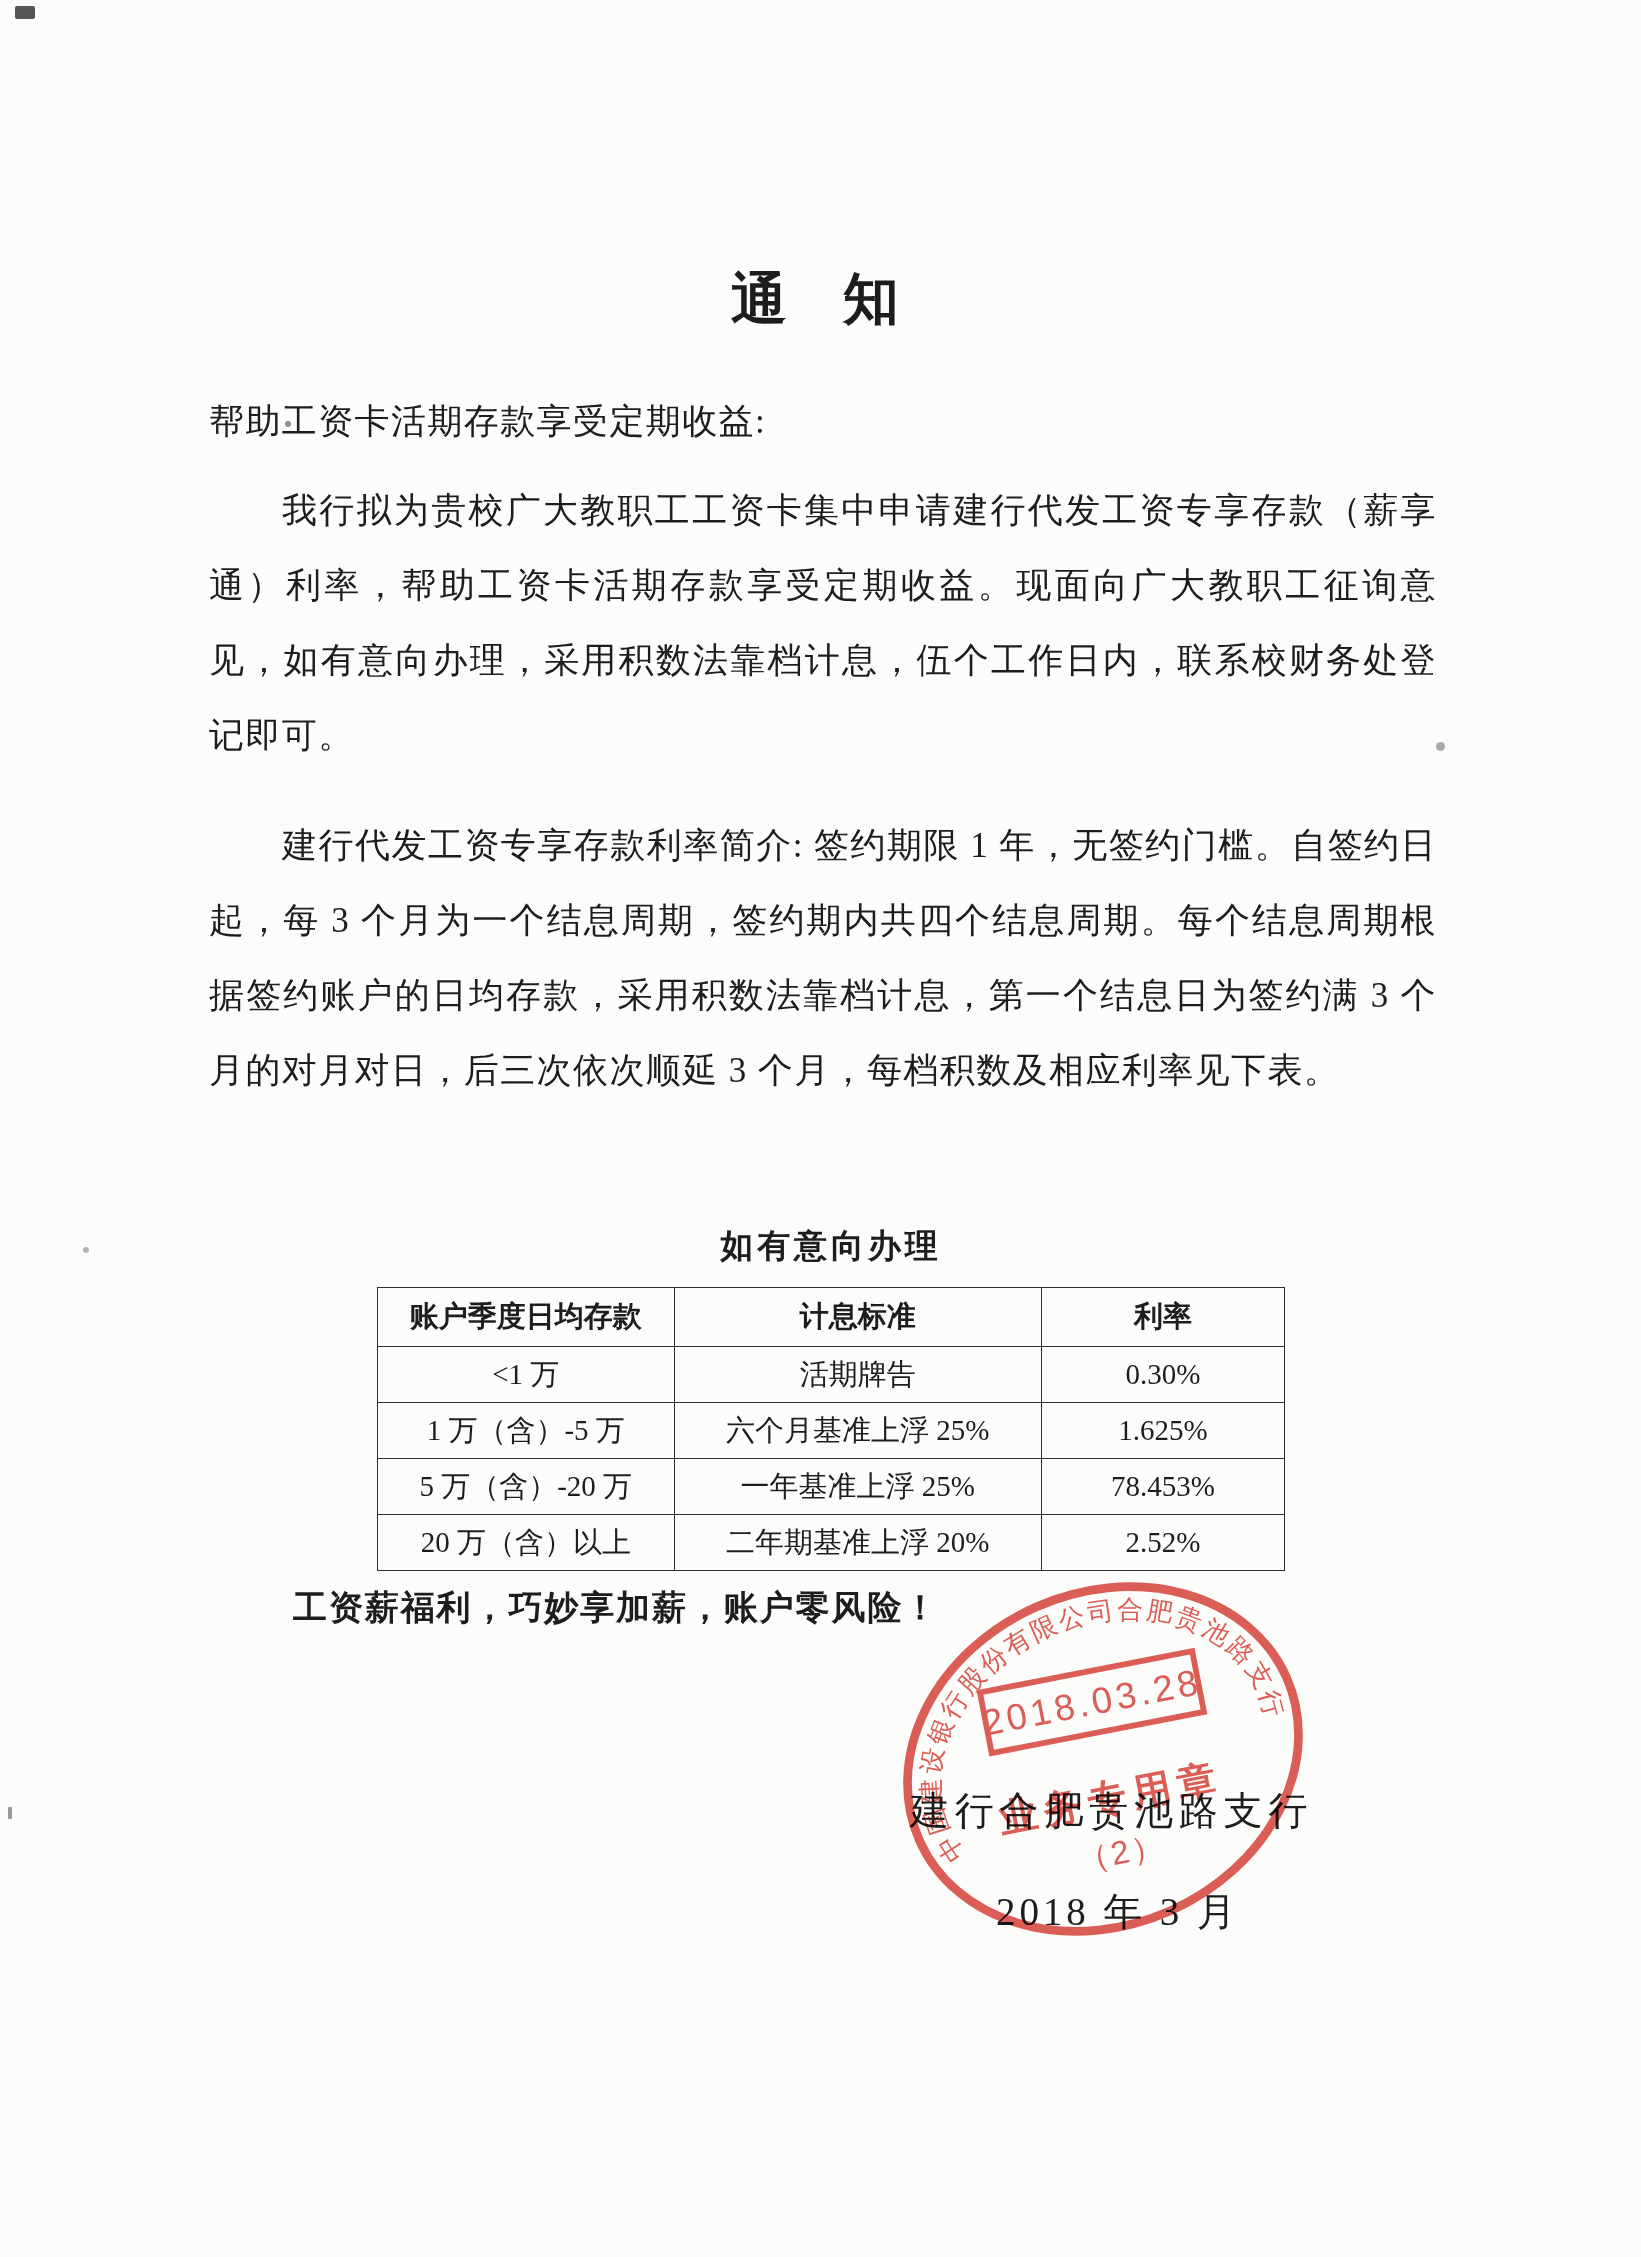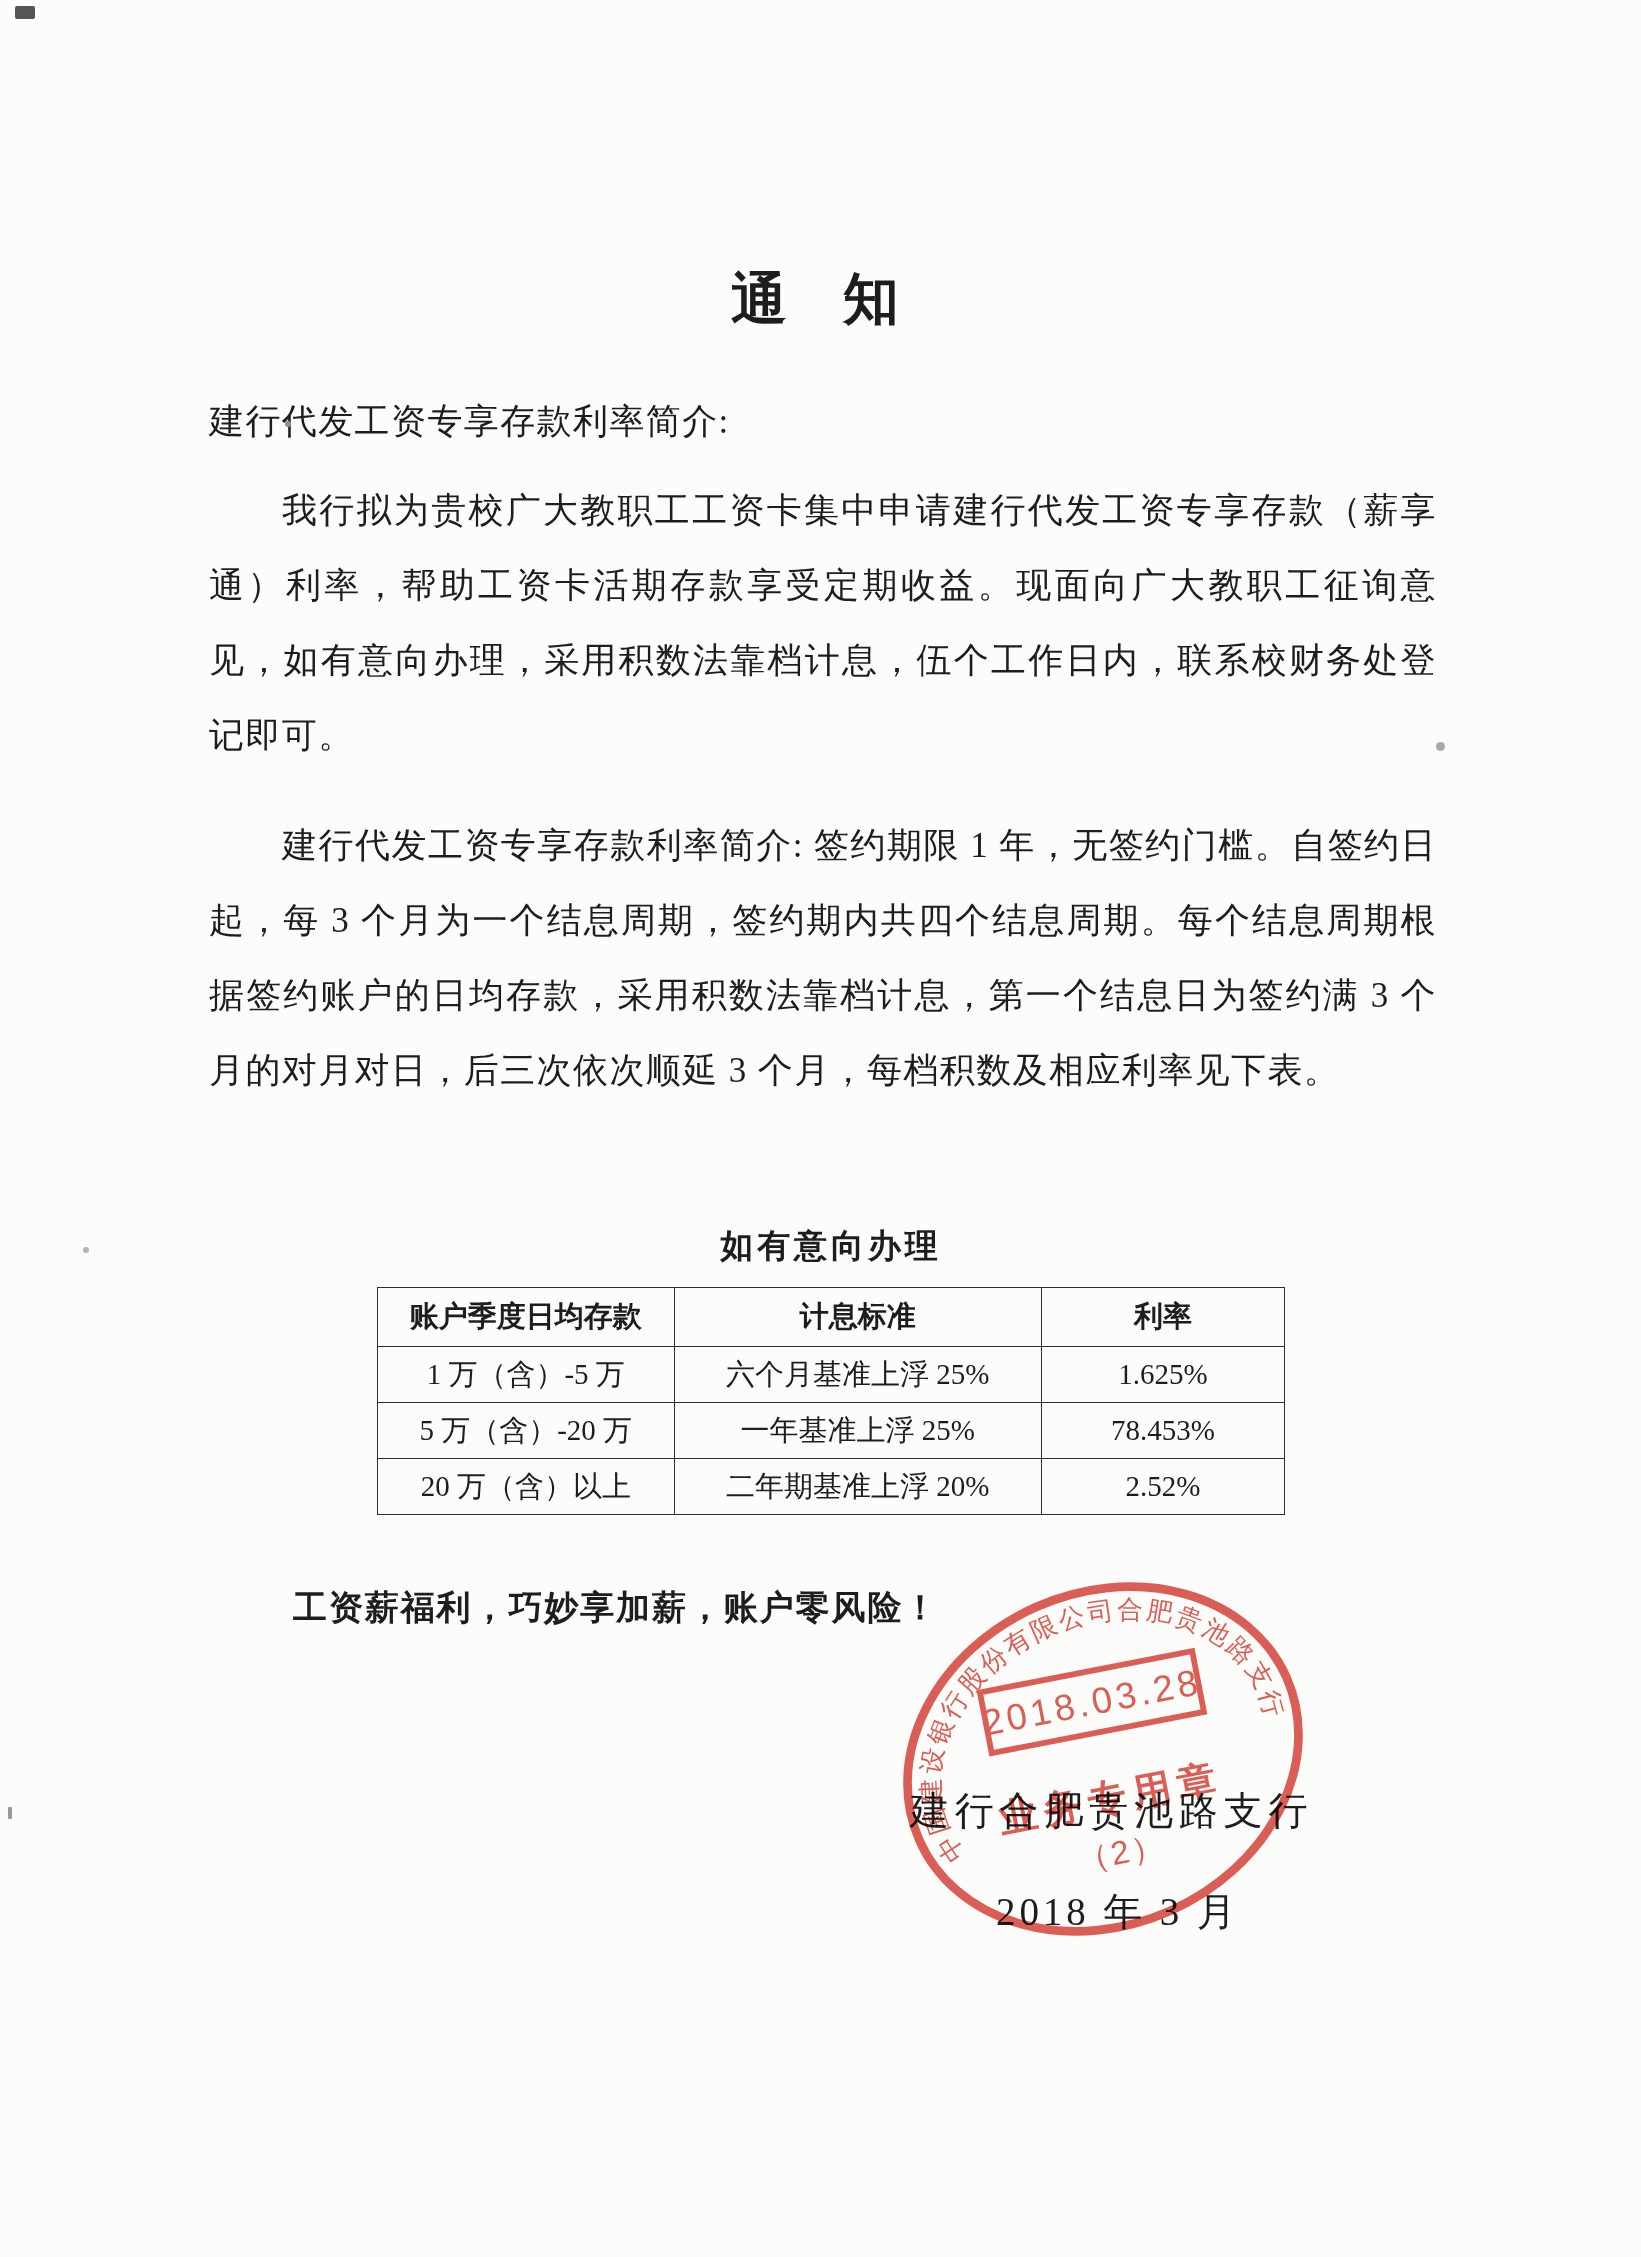--- a/index.html
+++ b/index.html
@@ -82,41 +82,46 @@
   .speck.s5{left:7.7px;top:1807px;width:4.8px;height:11.6px;background:#9a9a9a;border-radius:1px;}
 </style>
 </head>
 <body>
 
 <div class="page">
 
   <h1 class="doc-title">通 知</h1>
 
   <div class="body-block">
-    <p class="salutation">建行代发工资专享存款利率简介:</p>
+    <p class="salutation">帮助工资卡活期存款享受定期收益:</p>
     <p class="para para-1">我行拟为贵校广大教职工工资卡集中申请建行代发工资专享存款（薪享通）利率，帮助工资卡活期存款享受定期收益。现面向广大教职工征询意见，如有意向办理，采用积数法靠档计息，伍个工作日内，联系校财务处登记即可。</p>
     <p class="para para-2">建行代发工资专享存款利率简介: 签约期限 1 年，无签约门槛。自签约日起，每 3 个月为一个结息周期，签约期内共四个结息周期。每个结息周期根据签约账户的日均存款，采用积数法靠档计息，第一个结息日为签约满 3 个月的对月对日，后三次依次顺延 3 个月，每档积数及相应利率见下表。</p>
   </div>
 
   <div class="table-title">如有意向办理</div>
 
   <table class="rate-table">
     <colgroup>
         <col class="c1">
         <col class="c2">
         <col class="c3">
       </colgroup>
     <thead>
       <tr>
         <th>账户季度日均存款</th>
         <th>计息标准</th>
         <th>利率</th>
       </tr>
     </thead>
     <tbody>
+      <tr>
+        <td>&lt;1 万</td>
+        <td>活期牌告</td>
+        <td>0.30%</td>
+      </tr>
       <tr>
         <td>1 万（含）-5 万</td>
         <td>六个月基准上浮 25%</td>
         <td>1.625%</td>
       </tr>
       <tr>
         <td>5 万（含）-20 万</td>
         <td>一年基准上浮 25%</td>
         <td>78.453%</td>
       </tr>

